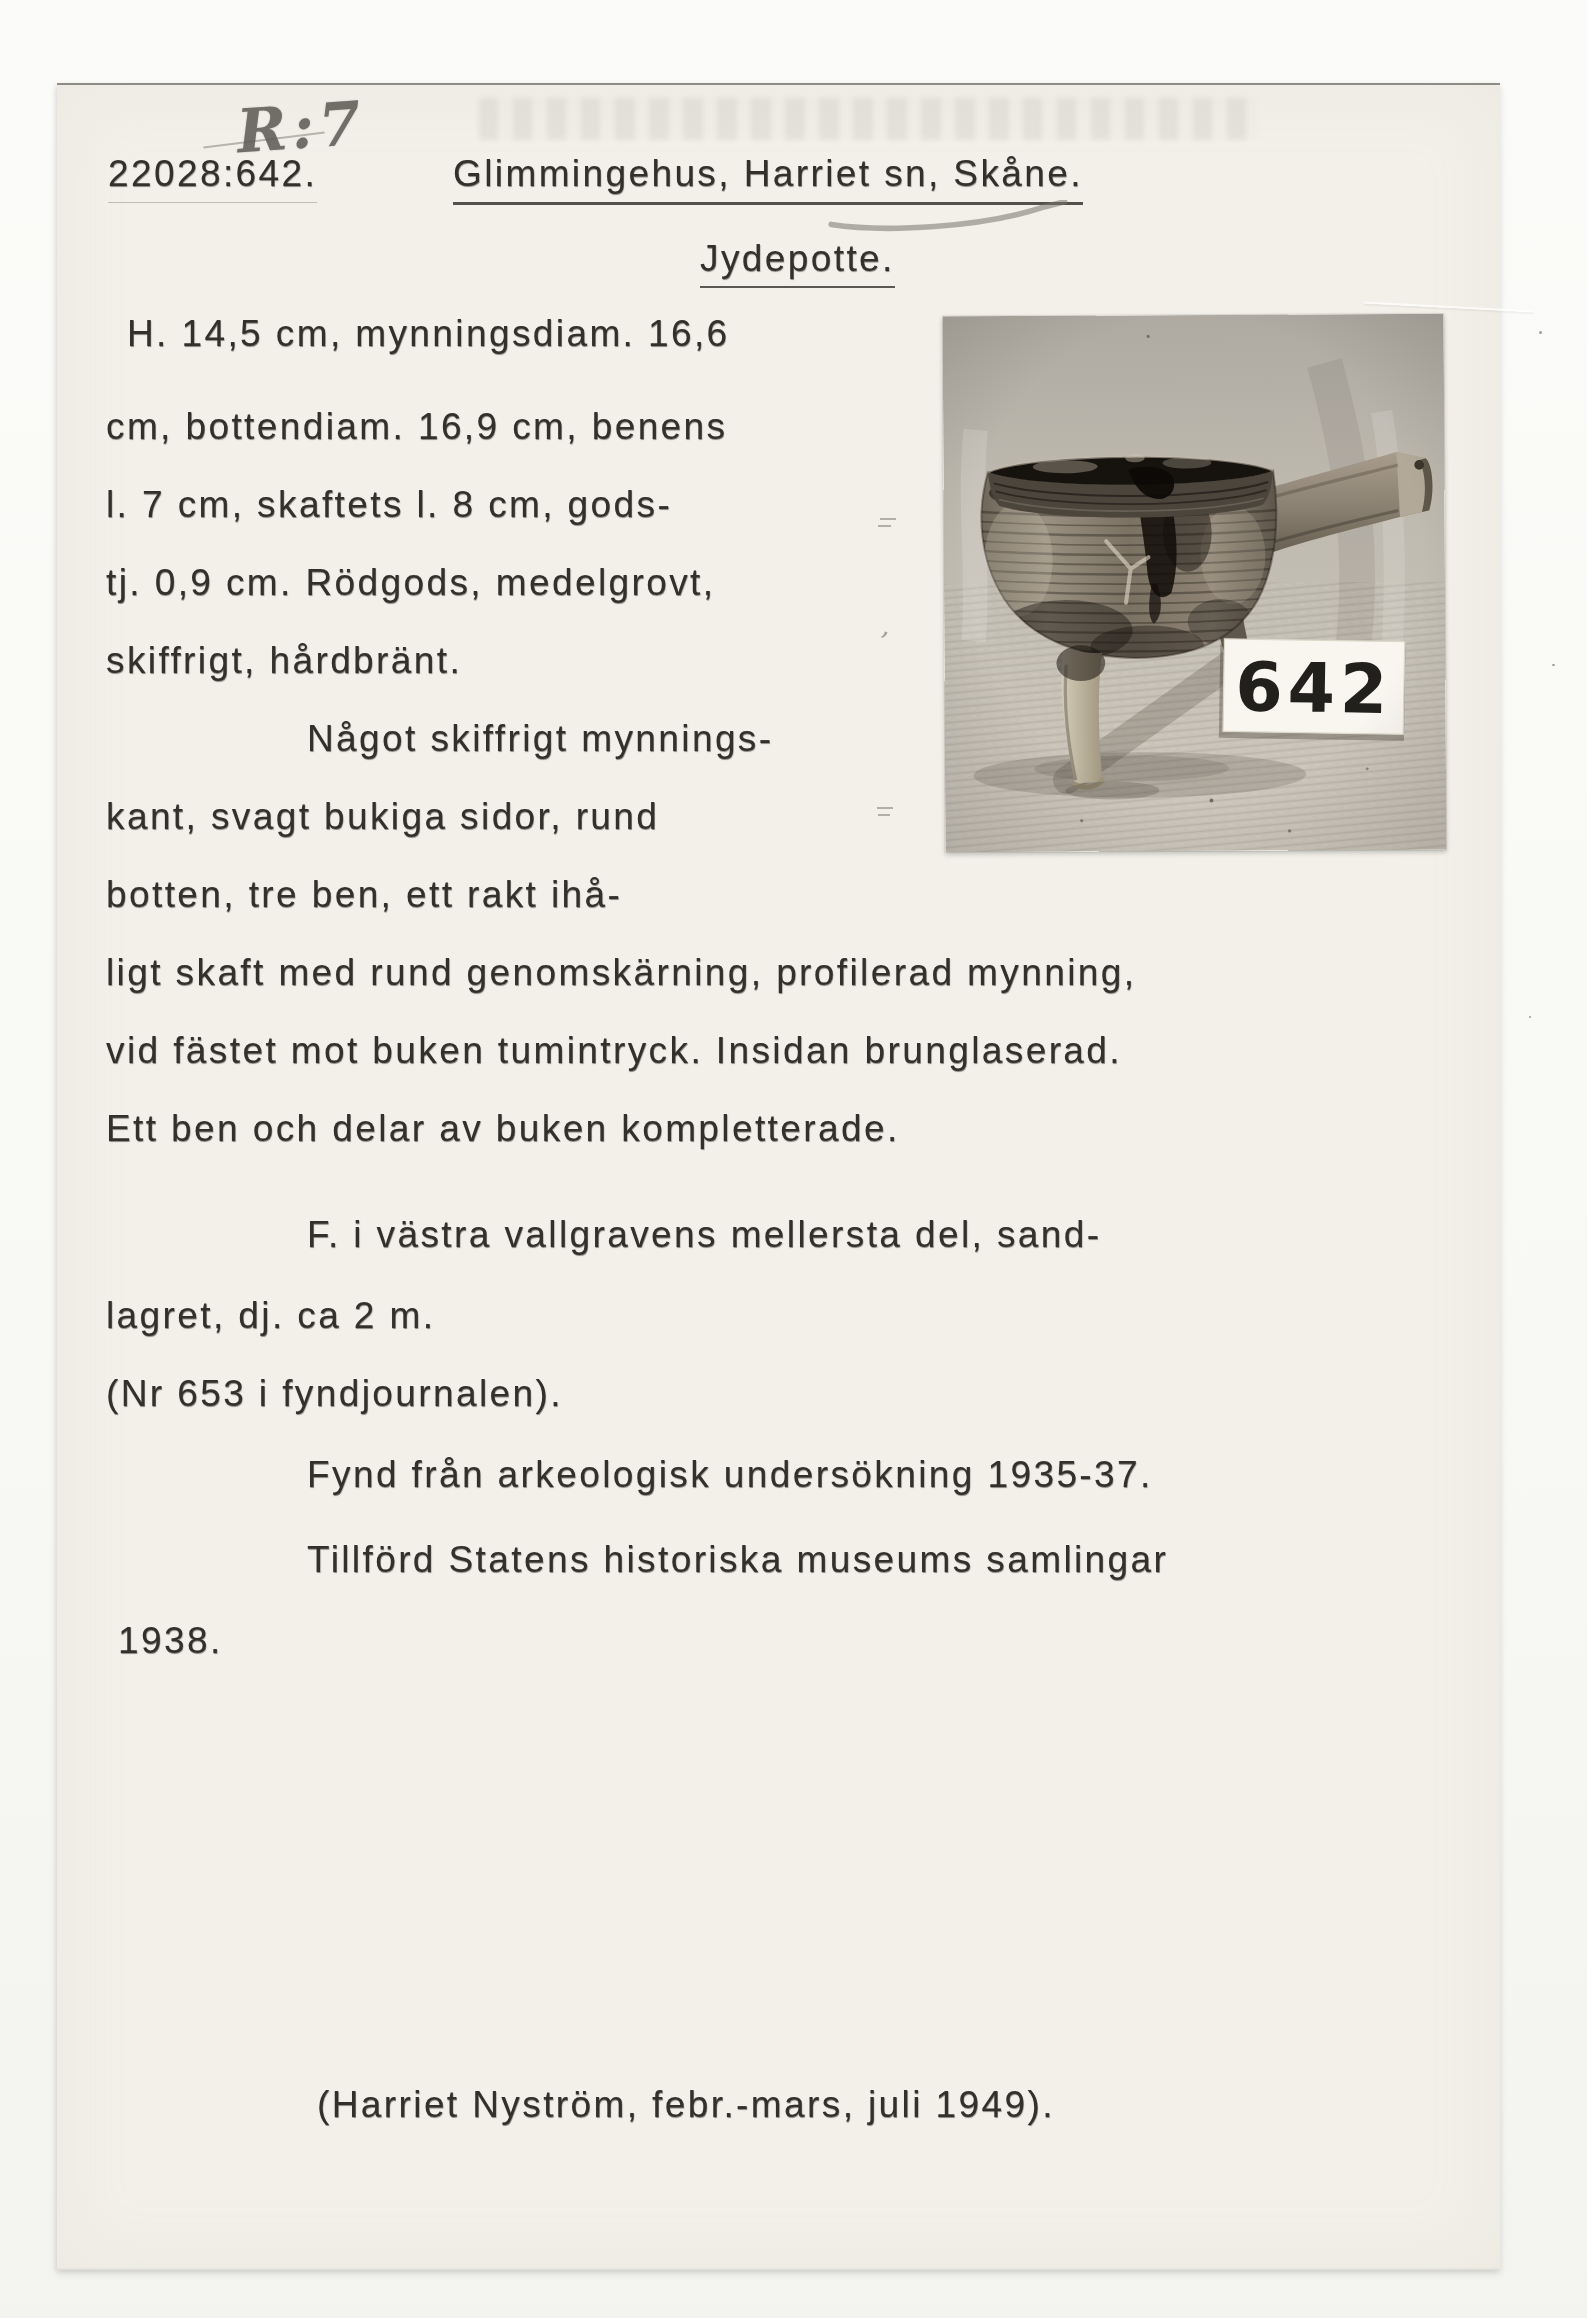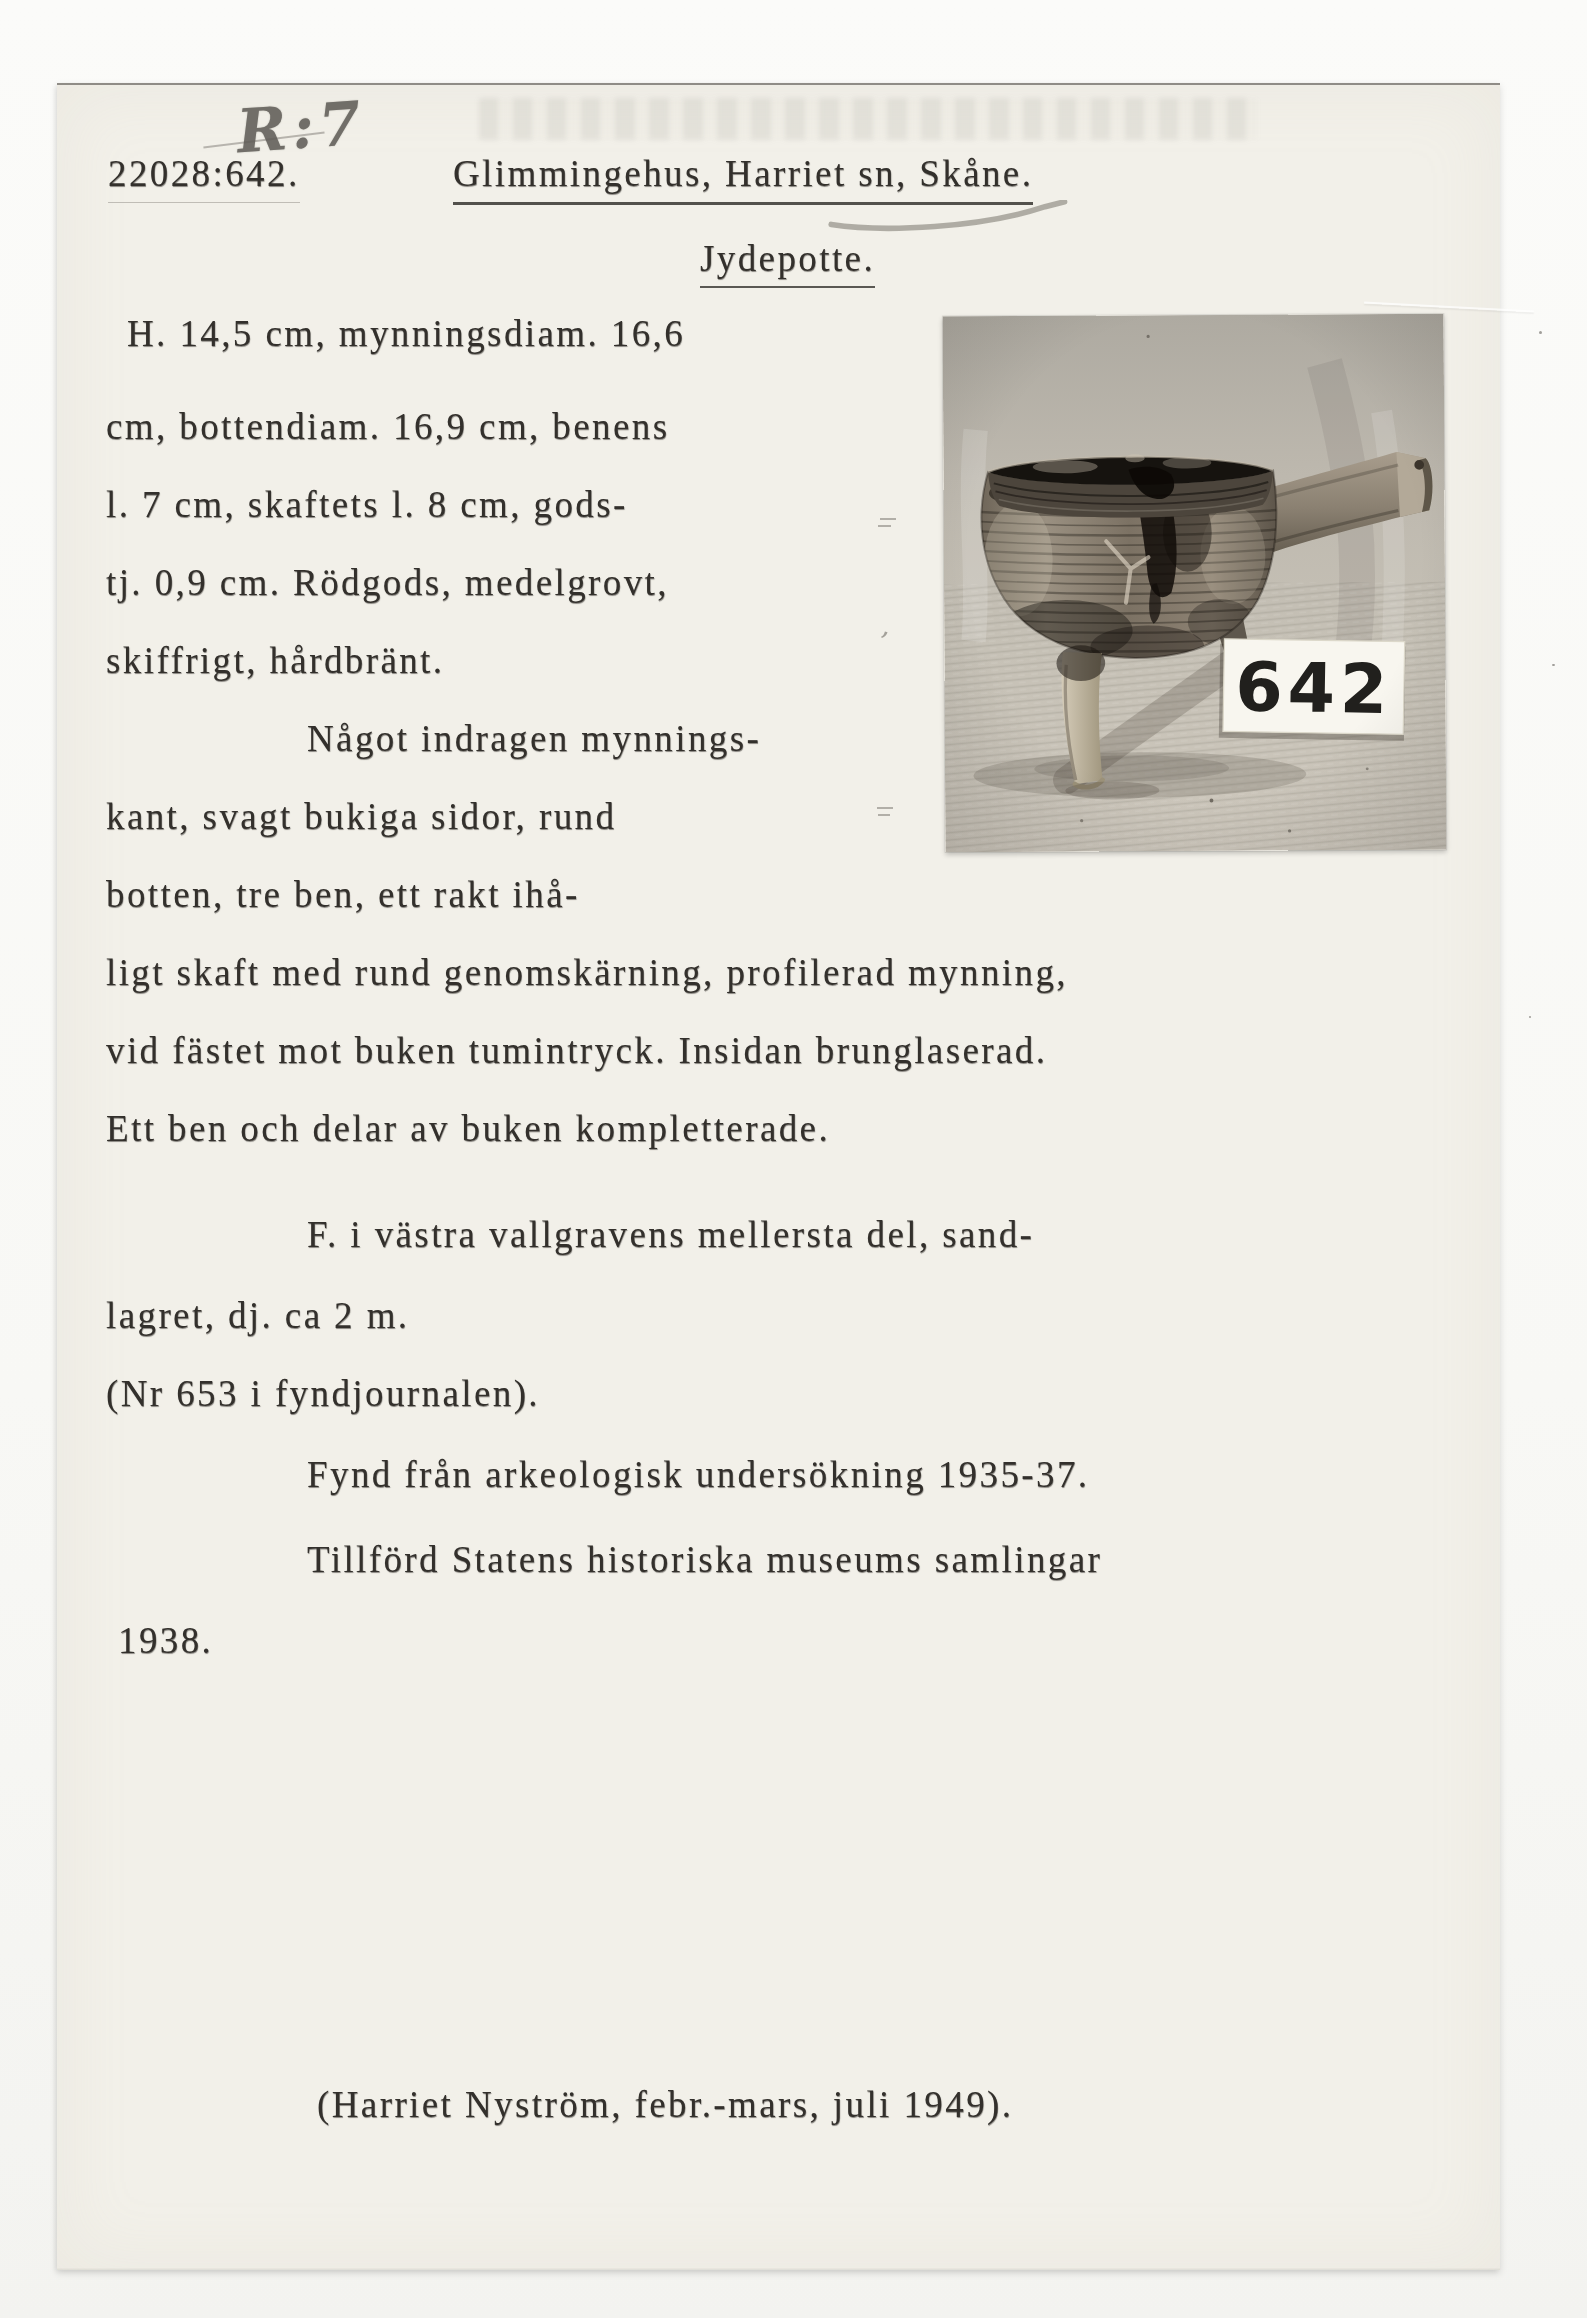--- a/index.html
+++ b/index.html
@@ -6,21 +6,21 @@
   body{width:1587px;height:2319px;background:#f6f6f3;overflow:hidden;
        font-family:"Liberation Sans",sans-serif;}
   .scan{position:relative;width:1587px;height:2319px;
         background:linear-gradient(180deg,#fbfbf9 0%,#f8f8f5 60%,#f3f3f0 100%);}
   .card{position:absolute;left:57px;top:83px;width:1443px;height:2185px;
         background:#f2f0e9;
         border-top:2.4px solid #8f8c86;
         box-shadow:0 3.2px 7.3px rgba(0,0,0,.13), -2.4px 1.6px 4.9px rgba(0,0,0,.06),
                    inset 0 -1.6px 0 rgba(0,0,0,.05), inset 0 0 73px rgba(198,192,176,.14);}
   .typed{position:absolute;white-space:nowrap;
-         font-family:Liberation Serif, serif;
+         font-family:Liberation Sans, sans-serif;
          font-size:37px;line-height:42px;letter-spacing:2.4px;color:#33302c;
          text-shadow:0.5px 0.5px 0.8px rgba(51,48,44,.55);}
   .u-light{border-bottom:1.6px solid rgba(110,106,99,.38);padding-bottom:7.3px;}
   .u-heavy{border-bottom:3.2px solid rgba(48,45,41,.82);padding-bottom:6.5px;}
   .u-med{border-bottom:2.4px solid rgba(48,45,41,.78);padding-bottom:5.7px;}
   .hand{position:absolute;font-family:"DejaVu Serif",serif;font-style:italic;
         font-weight:bold;font-size:60px;color:#5b5853;letter-spacing:4.9px;
         transform:rotate(-4deg);opacity:.85;
         text-shadow:0 0 1.6px rgba(91,88,83,.45);}
   .hand-line{position:absolute;background:rgba(95,91,85,.40);height:2.4px;}
@@ -63,21 +63,21 @@
       <path d="M4,30 C70,40 190,34 268,8 L292,2" fill="none" stroke="rgba(120,116,108,.55)" stroke-width="7" stroke-linecap="round"></path>
     </svg>
 
     <div class="typed u-med" style="left:643px;top:153px;">Jydepotte.</div>
 
     <div class="typed" style="left:49px;top:228px;margin-left:21px;">H. 14,5 cm, mynningsdiam. 16,6</div>
     <div class="typed" style="left:49px;top:321px;">cm, bottendiam. 16,9 cm, benens</div>
     <div class="typed" style="left:49px;top:399px;">l. 7 cm, skaftets l. 8 cm, gods-</div>
     <div class="typed" style="left:49px;top:477px;">tj. 0,9 cm. Rödgods, medelgrovt,</div>
     <div class="typed" style="left:49px;top:555px;">skiffrigt, hårdbränt.</div>
-    <div class="typed" style="left:250px;top:633px;">Något indragen mynnings-</div>
+    <div class="typed" style="left:250px;top:633px;">Något skiffrigt mynnings-</div>
     <div class="typed" style="left:49px;top:789px;">botten, tre ben, ett rakt ihå-</div>
     <div class="typed" style="left:49px;top:711px;">kant, svagt bukiga sidor, rund</div>
     <div class="typed" style="left:49px;top:867px;">ligt skaft med rund genomskärning, profilerad mynning,</div>
     <div class="typed" style="left:49px;top:945px;">vid fästet mot buken tumintryck. Insidan brunglaserad.</div>
     <div class="typed" style="left:49px;top:1023px;">Ett ben och delar av buken kompletterade.</div>
     <div class="typed" style="left:250px;top:1129px;">F. i västra vallgravens mellersta del, sand-</div>
     <div class="typed" style="left:49px;top:1210px;">lagret, dj. ca 2 m.</div>
     <div class="typed" style="left:49px;top:1288px;">(Nr 653 i fyndjournalen).</div>
     <div class="typed" style="left:250px;top:1369px;">Fynd från arkeologisk undersökning 1935-37.</div>
     <div class="typed" style="left:250px;top:1454px;">Tillförd Statens historiska museums samlingar</div>

